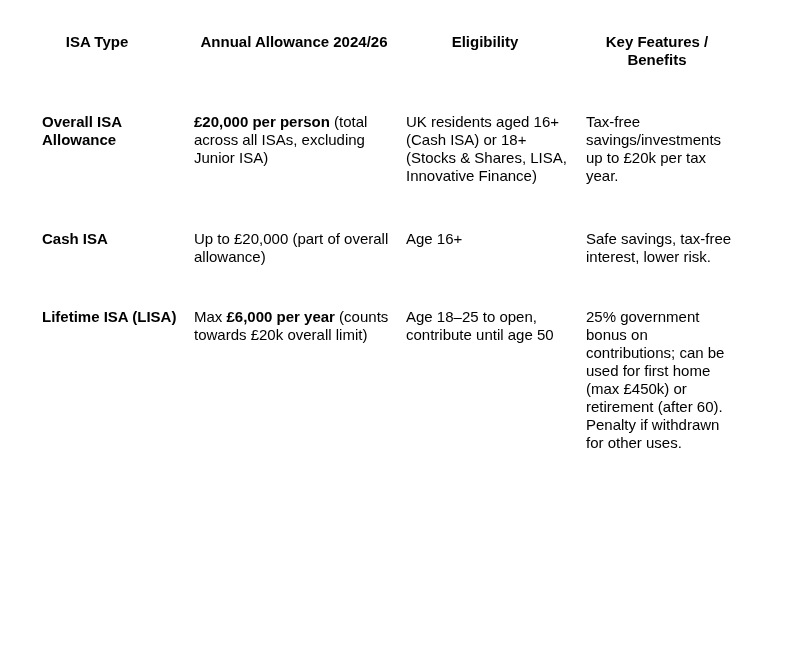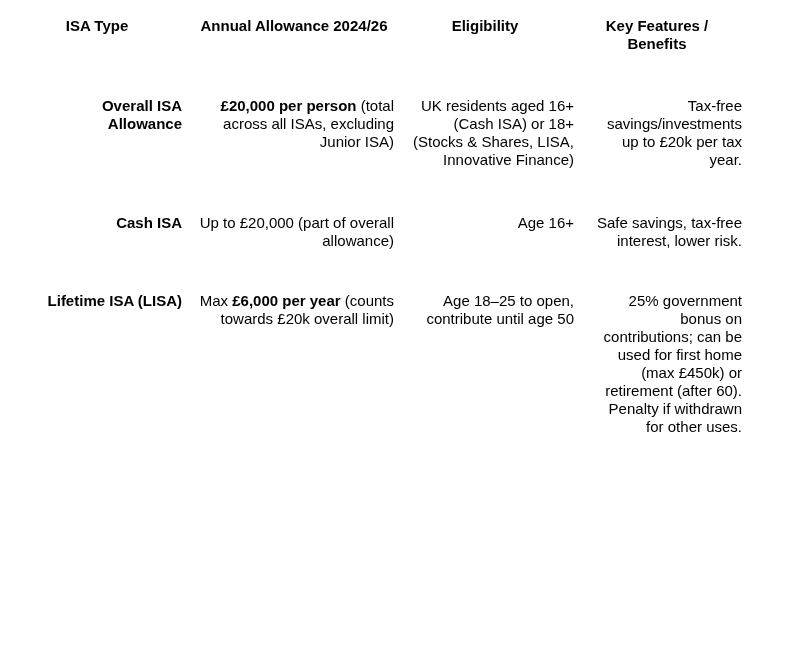--- a/index.html
+++ b/index.html
@@ -10,21 +10,21 @@
   }
   body {
     font-family: "Liberation Sans", sans-serif;
     font-size: 15px;
     line-height: 18px;
     color: #000000;
   }
   table.isa {
     position: absolute;
     left: 30px;
-    top: 17px;
+    top: 33px;
     border-collapse: collapse;
     table-layout: fixed;
     border: none;
   }
   col.c1 { width: 152px; }
   col.c2 { width: 212px; }
   col.c3 { width: 180px; }
   col.c4 { width: 168px; }
   th, td {
     vertical-align: top;
@@ -34,21 +34,21 @@
     font-size: 15px;
     line-height: 18px;
   }
   th {
     font-weight: bold;
     text-align: center;
   }
   th.h1 { padding-right: 30px; }
   th.h3 { padding-right: 10px; }
   th.h4 { padding-right: 14px; }
-  td { text-align: right; font-weight: normal; }
+  td { text-align: left; font-weight: normal; }
   td.type { font-weight: bold; }
   b { font-weight: bold; }
   tr.hdr  { height: 80px; }
   tr.r0 { height: 117px; }
   tr.r1 { height: 78px; margin-top: 8px; }
   tr.r2 { height: 82px; }
   tr.r3 { height: 151px; }
   tr.r4 { height: 83px; }
   tr.r5 { height: 64px; }
 </style>

